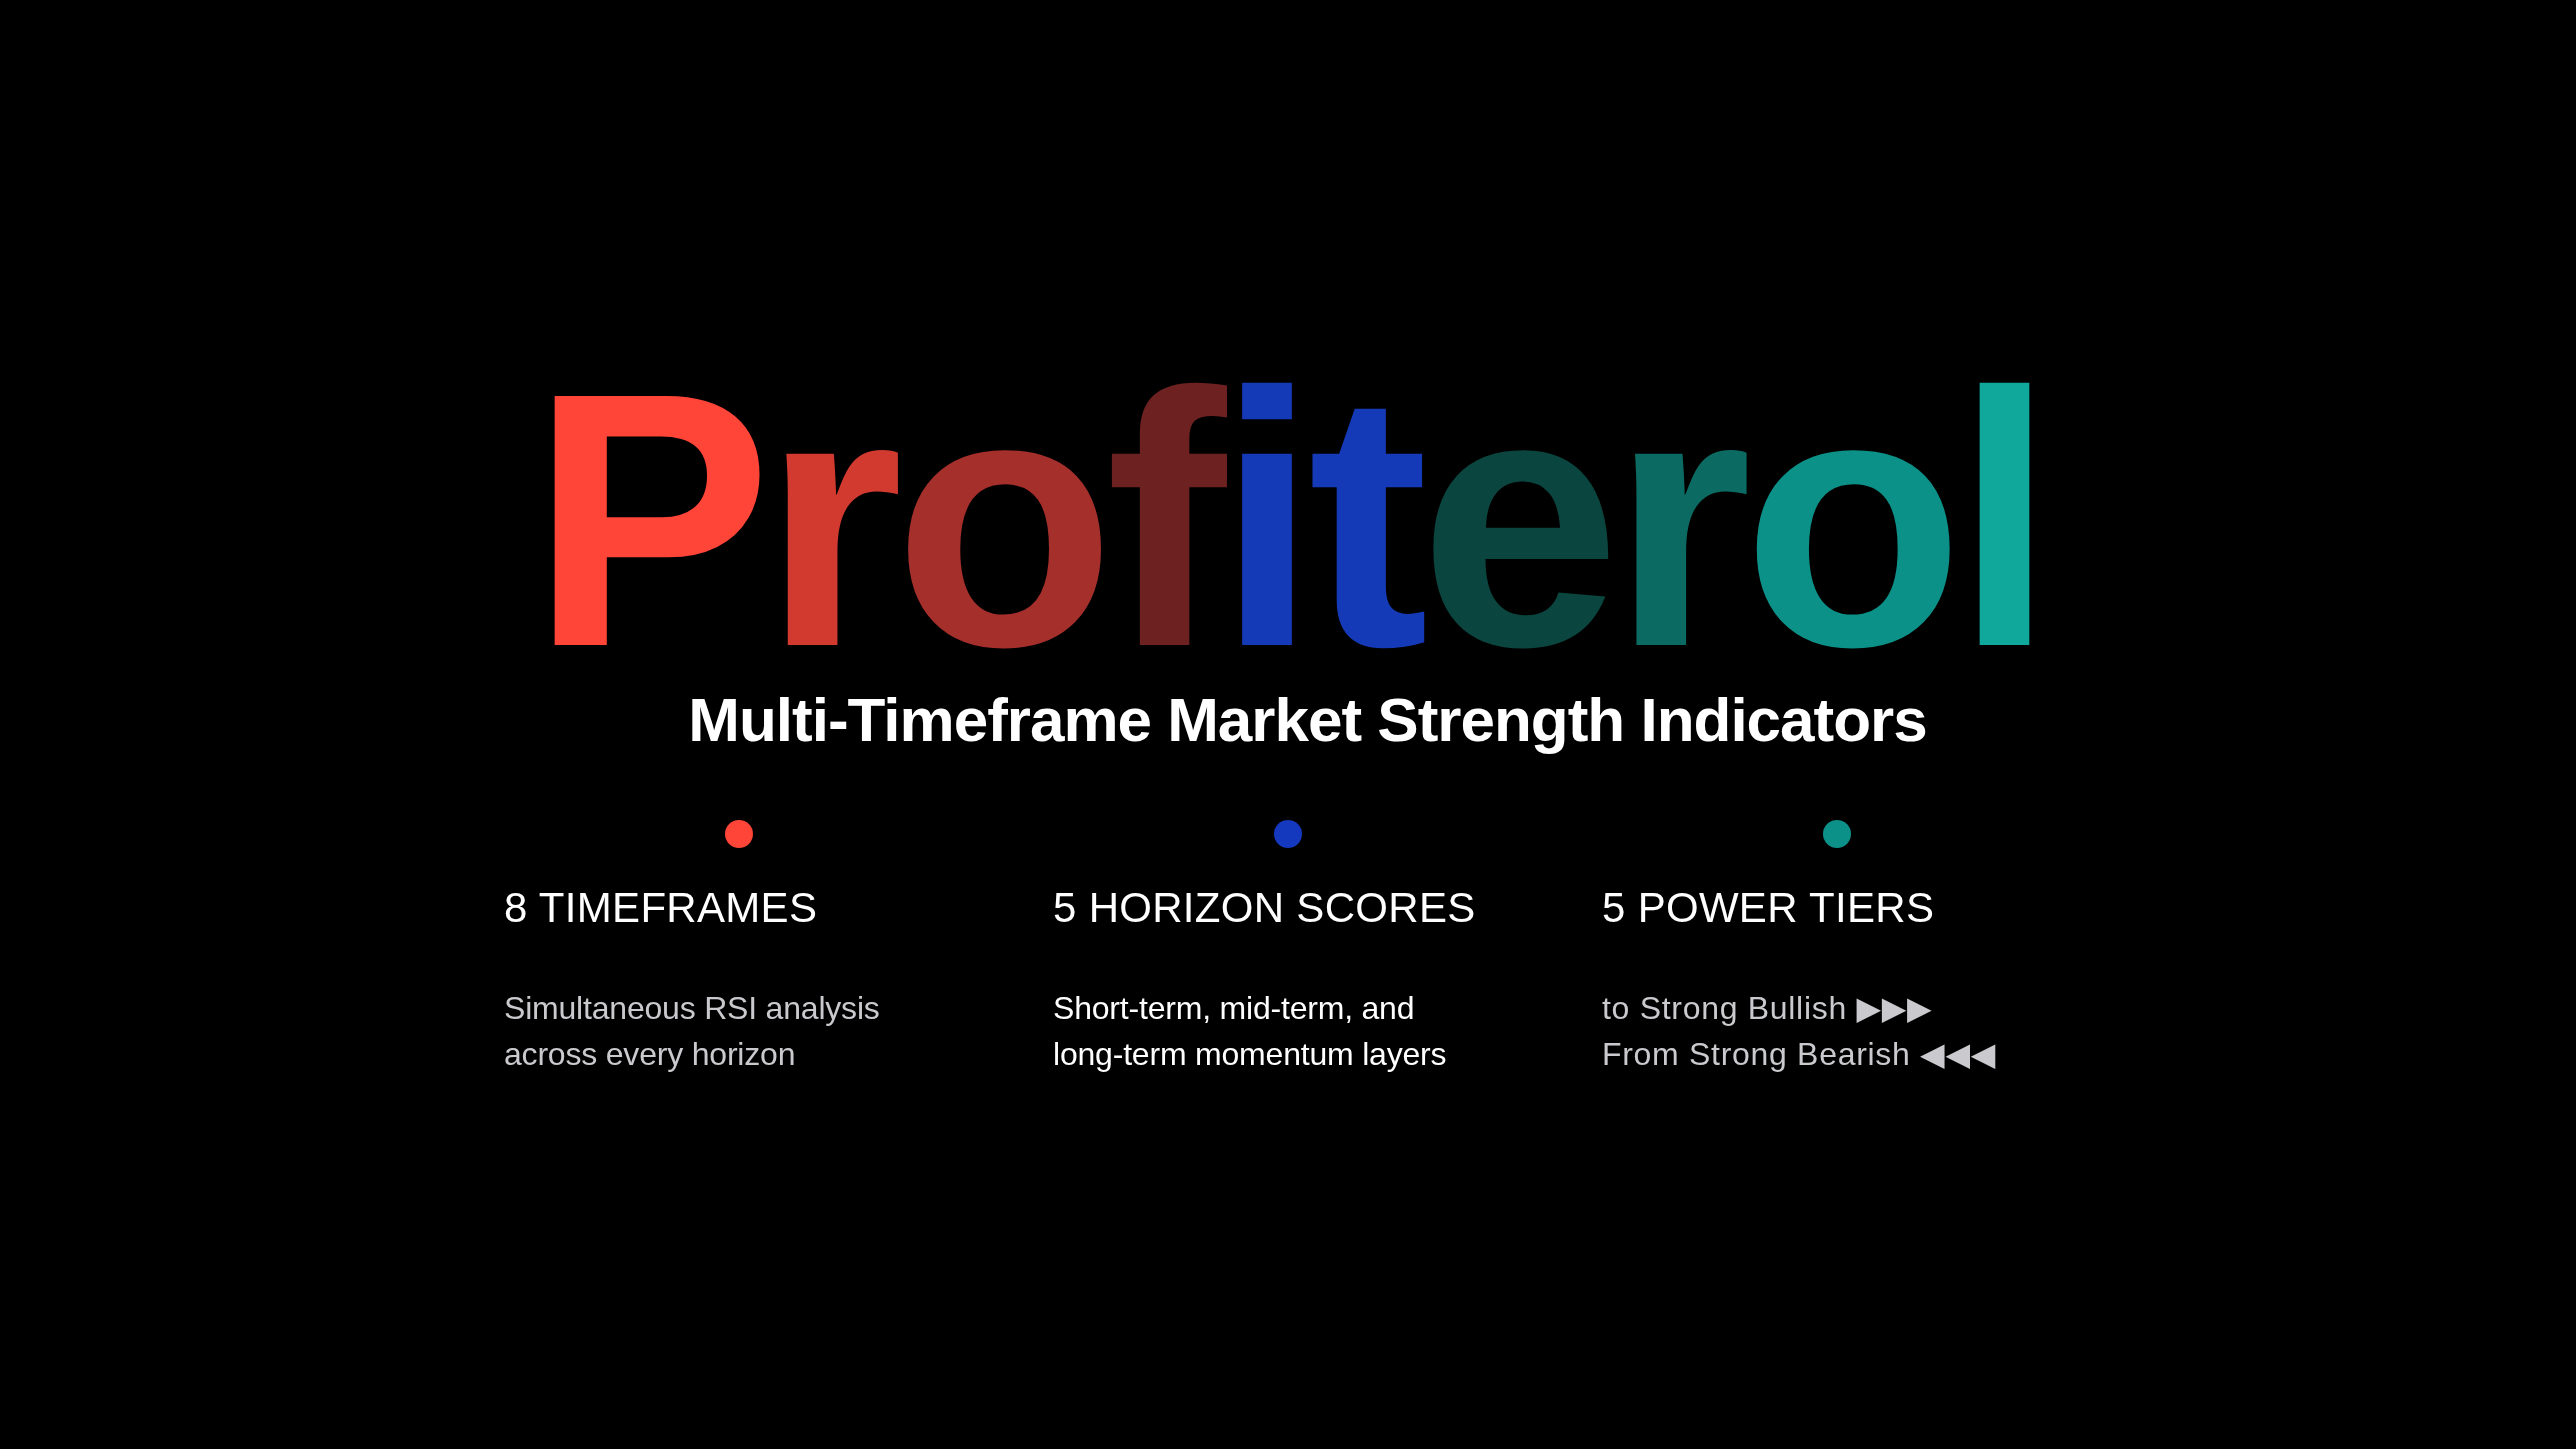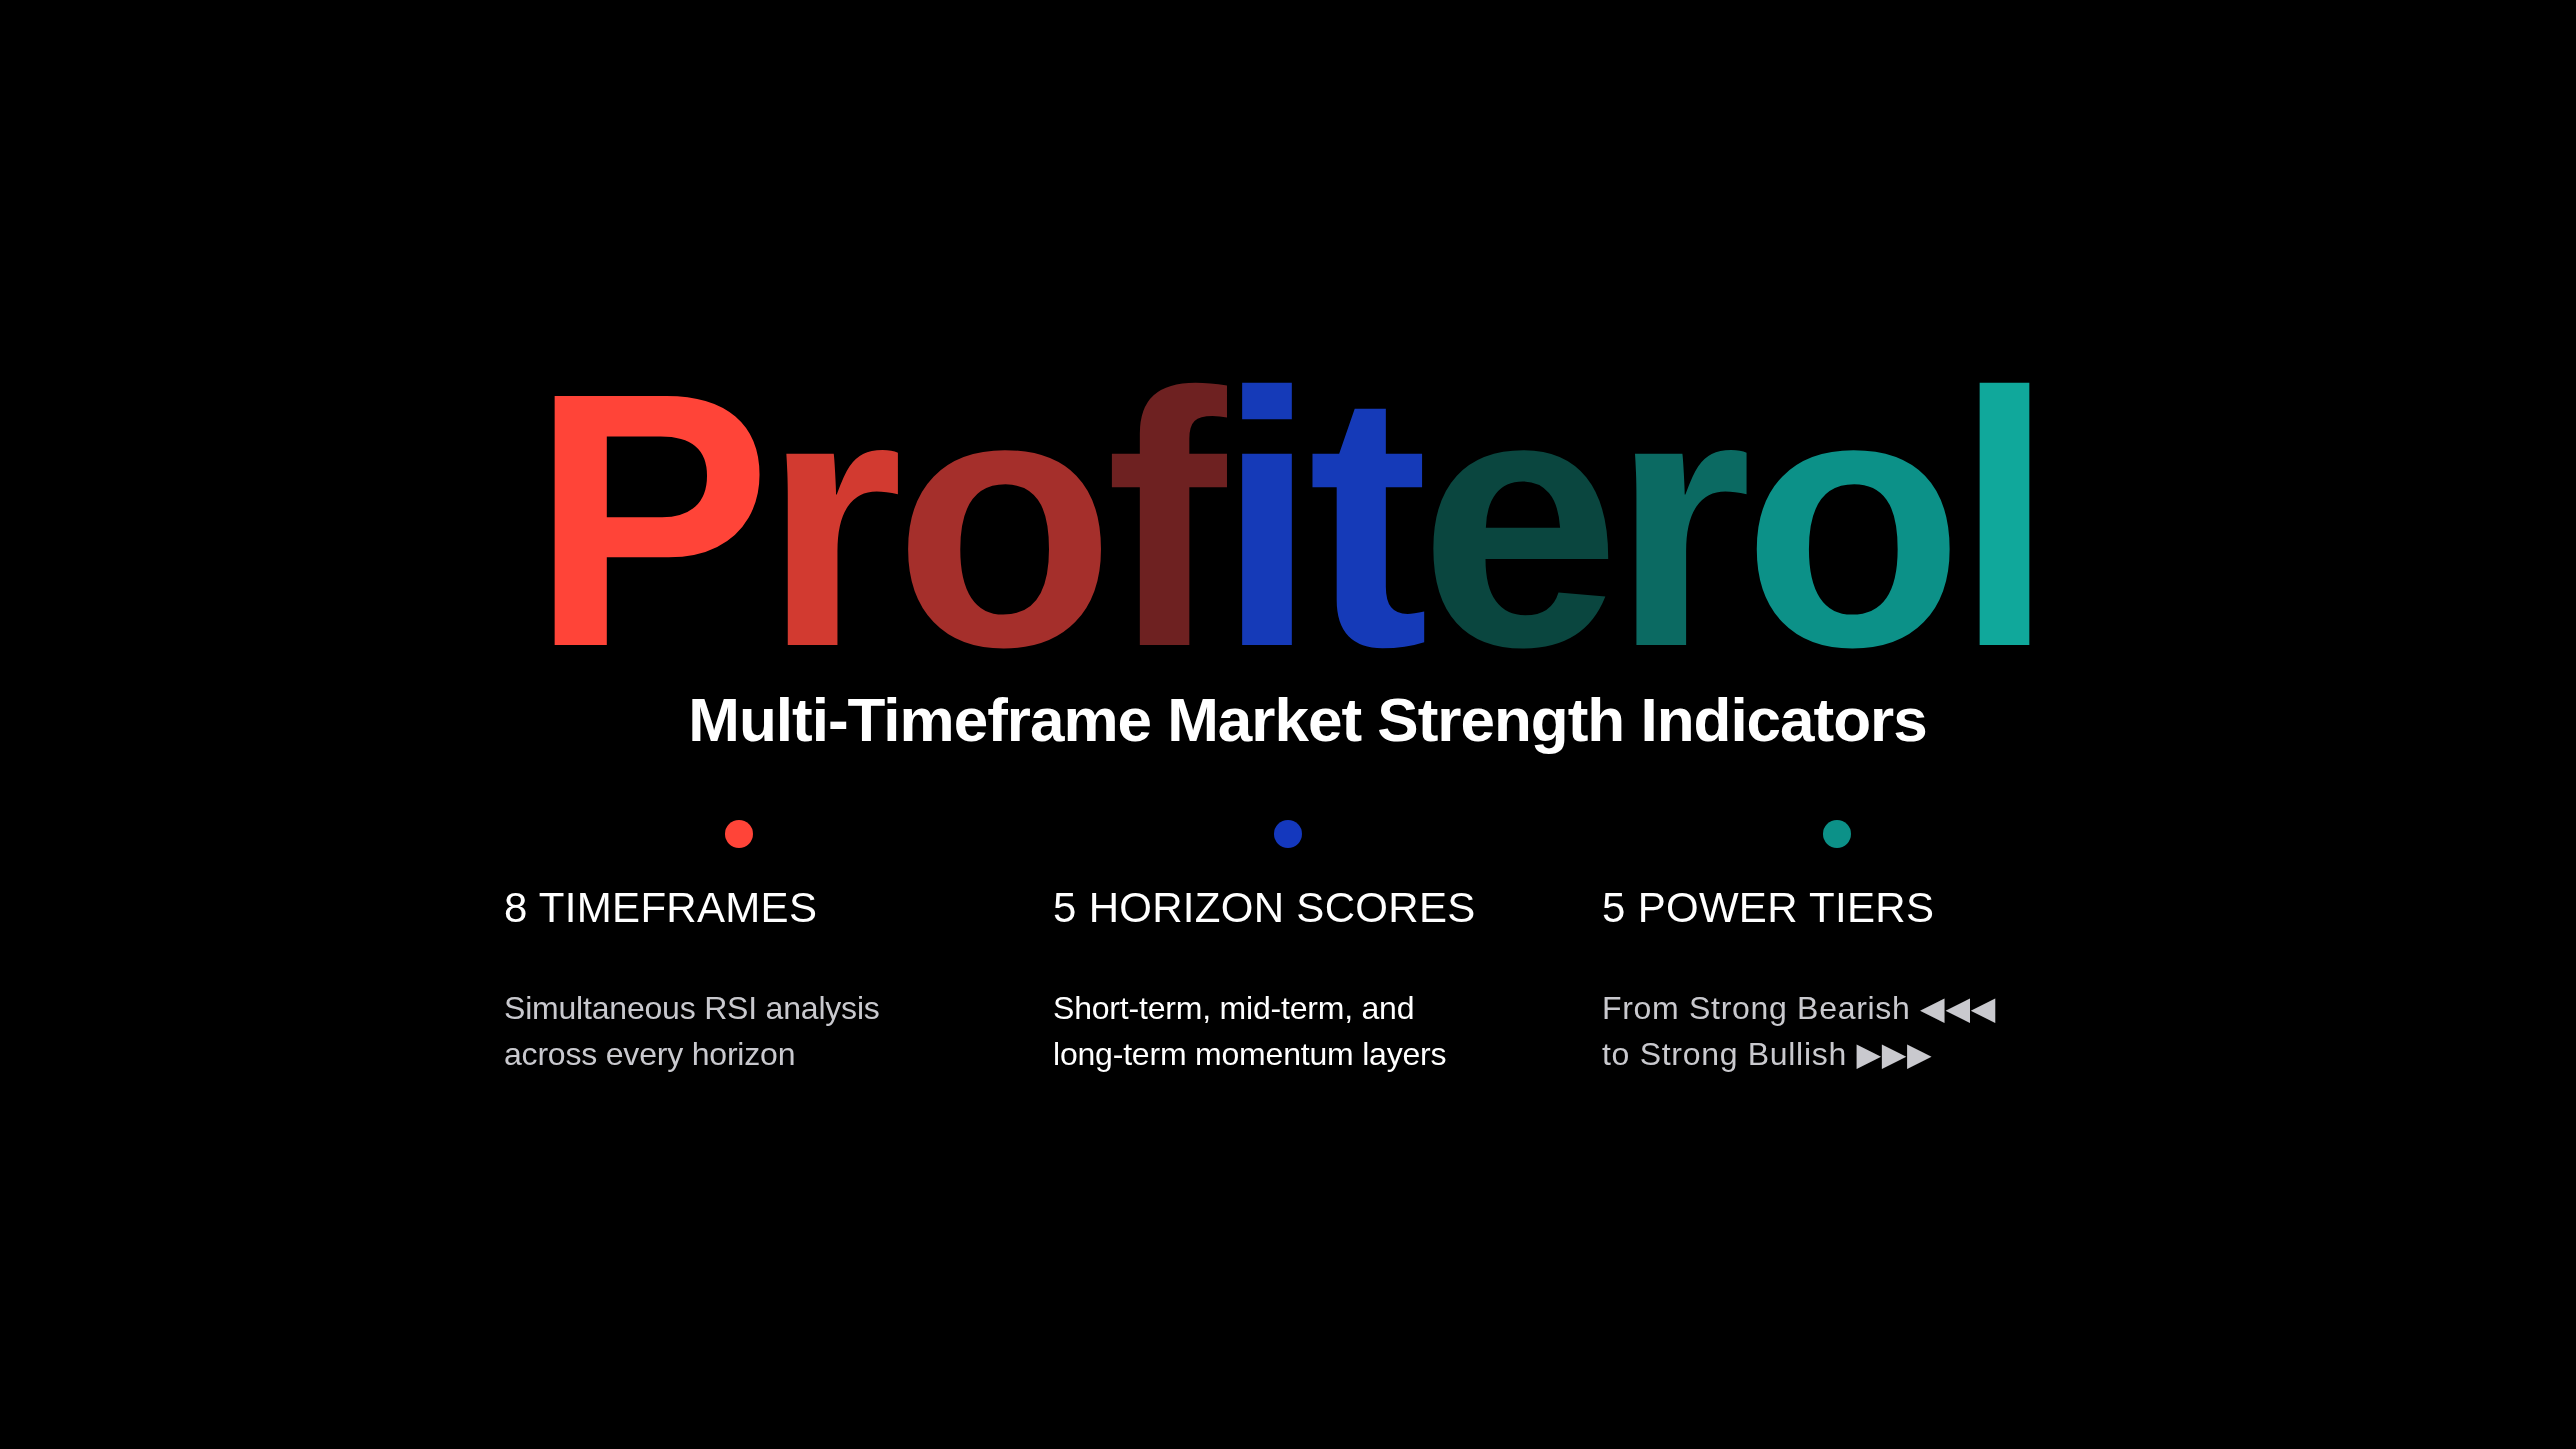--- a/index.html
+++ b/index.html
@@ -133,20 +133,20 @@
       <div class="feature-desc" style="color: #ffffff;">
         <span class="line">Short-term, mid-term, and</span>
         <span class="line">long-term momentum layers</span>
       </div>
     </div>
 
     <div class="feature">
       <div class="feature-dot" style="background: rgb(12, 145, 136);"></div>
       <div class="feature-heading" style="color: rgb(255, 255, 255);">5 POWER TIERS</div>
       <div class="feature-desc" style="color: rgb(201, 201, 206);">
+        <span class="line arrows">to Strong Bullish ▶▶▶</span>
         <span class="line arrows">From Strong Bearish ◀◀◀</span>
-        <span class="line arrows">to Strong Bullish ▶▶▶</span>
       </div>
     </div>
 
   </div>
 </div>
 
 
 </body></html>

